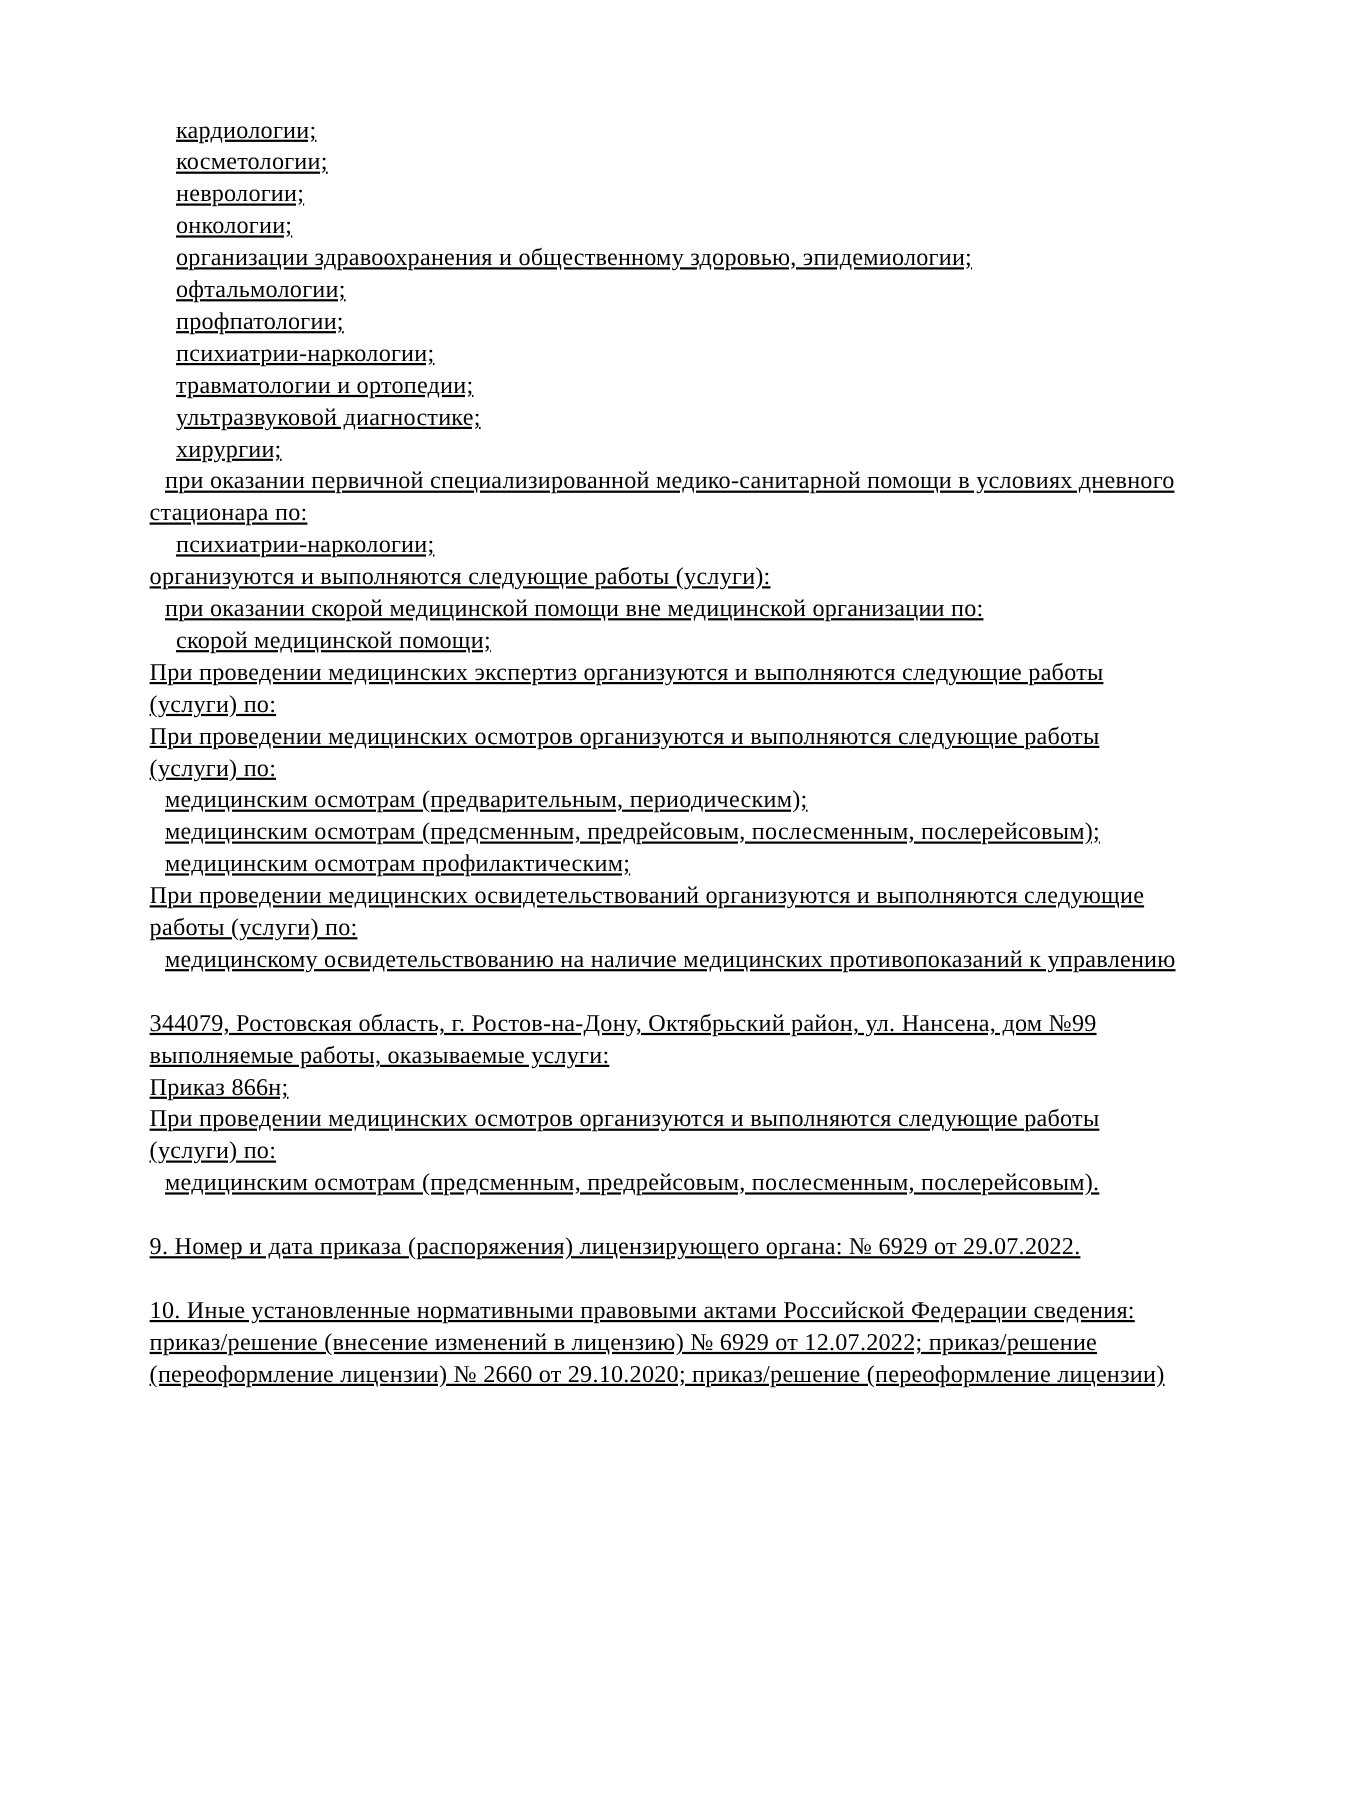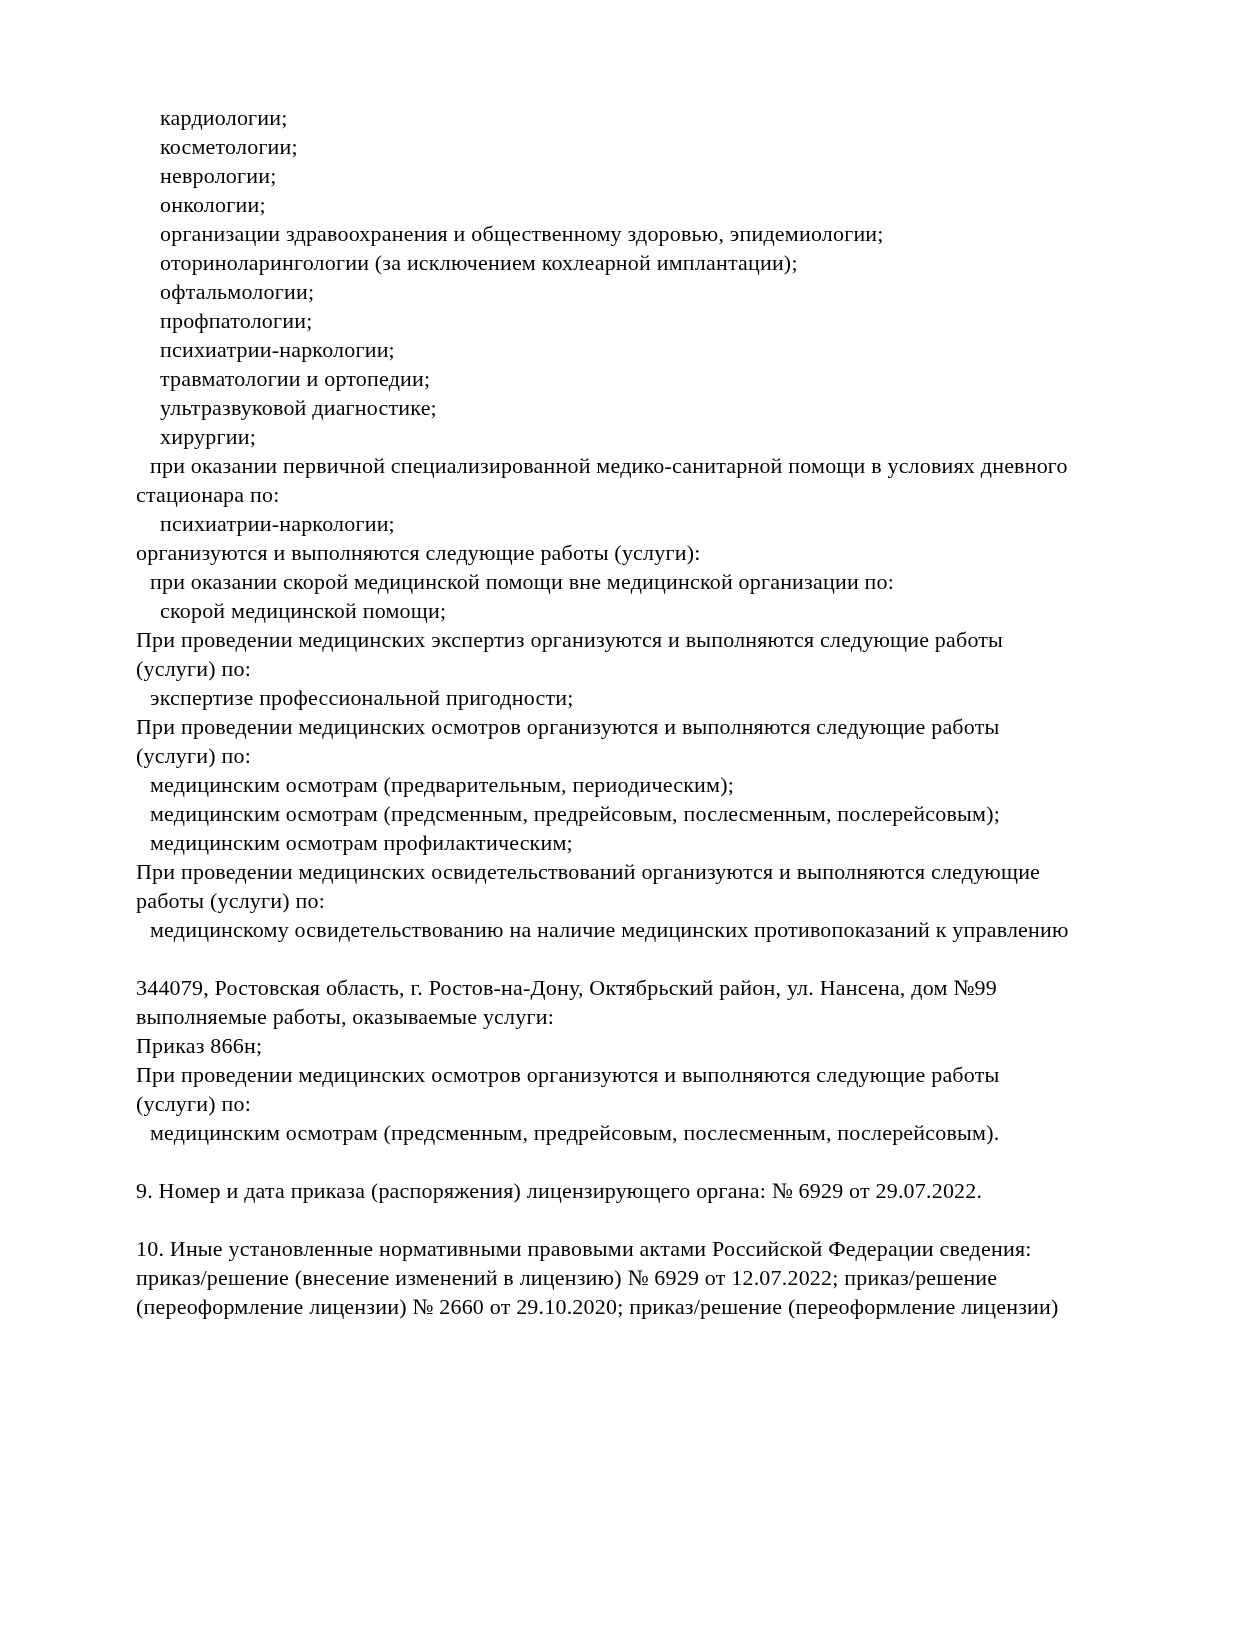--- a/index.html
+++ b/index.html
@@ -13,20 +13,21 @@
     color: #000000;
     font-family: "Liberation Serif", "DejaVu Serif", serif;
     font-size: 22px;
     overflow: hidden;
   }
   .page {
     box-sizing: border-box;
     width: 1240px;
     height: 1386px;
     padding: 103px 100px 16px 132px;
+    text-decoration: underline;
   }
   .ln {
     line-height: 29px;
     height: 29px;
     white-space: pre;
     letter-spacing: 0.2px;
   }
   .ln.blank { height: 29px; }
   .i0 { margin-left: 4px; }
   .i1 { margin-left: 18px; }
@@ -35,36 +36,34 @@
 </head>
 <body>
 
 <div class="page">
   <div id="doc">
       <div class="ln i2">кардиологии;</div>
       <div class="ln i2">косметологии;</div>
       <div class="ln i2">неврологии;</div>
       <div class="ln i2">онкологии;</div>
       <div class="ln i2">организации здравоохранения и общественному здоровью, эпидемиологии;</div>
-      <div class="ln i2">оториноларингологии (за исключением кохлеарной имплантации);</div>
       <div class="ln i2">офтальмологии;</div>
       <div class="ln i2">профпатологии;</div>
       <div class="ln i2">психиатрии-наркологии;</div>
       <div class="ln i2">травматологии и ортопедии;</div>
       <div class="ln i2">ультразвуковой диагностике;</div>
       <div class="ln i2">хирургии;</div>
       <div class="ln i1">при оказании первичной специализированной медико-санитарной помощи в условиях дневного</div>
       <div class="ln i0">стационара по:</div>
       <div class="ln i2">психиатрии-наркологии;</div>
       <div class="ln i0">организуются и выполняются следующие работы (услуги):</div>
       <div class="ln i1">при оказании скорой медицинской помощи вне медицинской организации по:</div>
       <div class="ln i2">скорой медицинской помощи;</div>
       <div class="ln i0">При проведении медицинских экспертиз организуются и выполняются следующие работы</div>
       <div class="ln i0">(услуги) по:</div>
-      <div class="ln i1">экспертизе профессиональной пригодности;</div>
       <div class="ln i0">При проведении медицинских осмотров организуются и выполняются следующие работы</div>
       <div class="ln i0">(услуги) по:</div>
       <div class="ln i1">медицинским осмотрам (предварительным, периодическим);</div>
       <div class="ln i1">медицинским осмотрам (предсменным, предрейсовым, послесменным, послерейсовым);</div>
       <div class="ln i1">медицинским осмотрам профилактическим;</div>
       <div class="ln i0">При проведении медицинских освидетельствований организуются и выполняются следующие</div>
       <div class="ln i0">работы (услуги) по:</div>
       <div class="ln i1">медицинскому освидетельствованию на наличие медицинских противопоказаний к управлению</div>
       <div class="ln blank"></div>
       <div class="ln i0">344079, Ростовская область, г. Ростов-на-Дону, Октябрьский район, ул. Нансена, дом №99</div>

